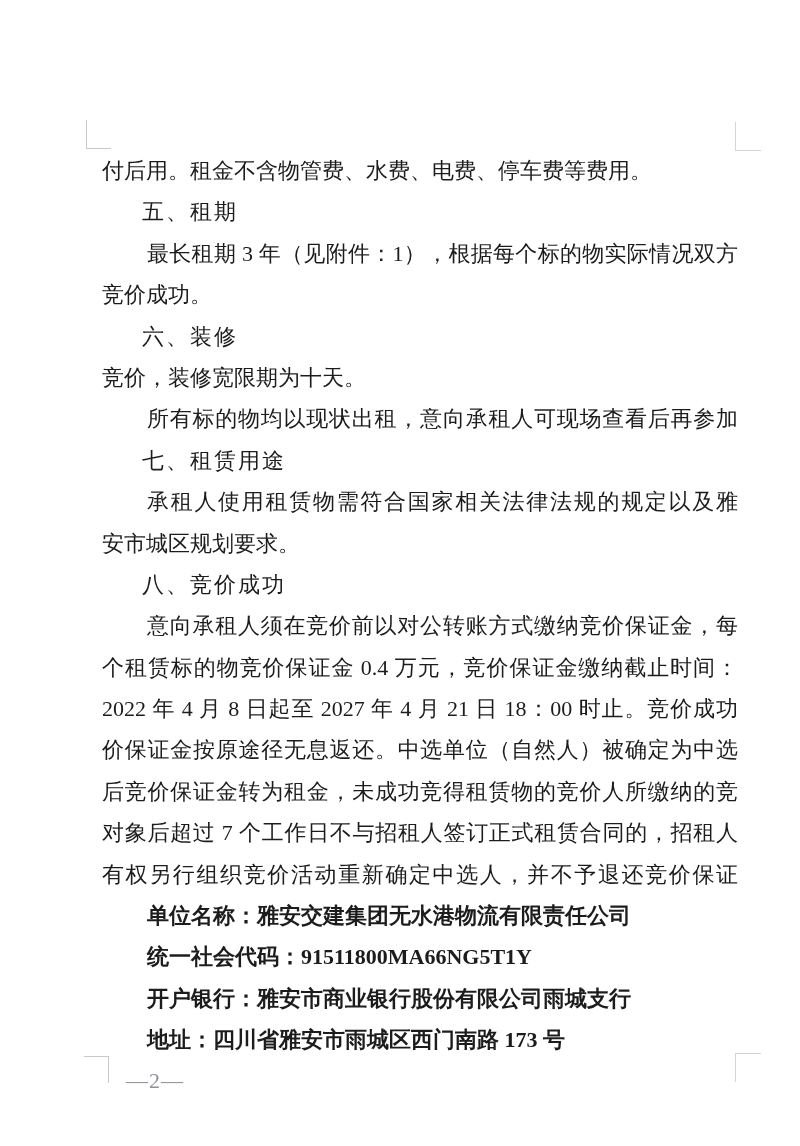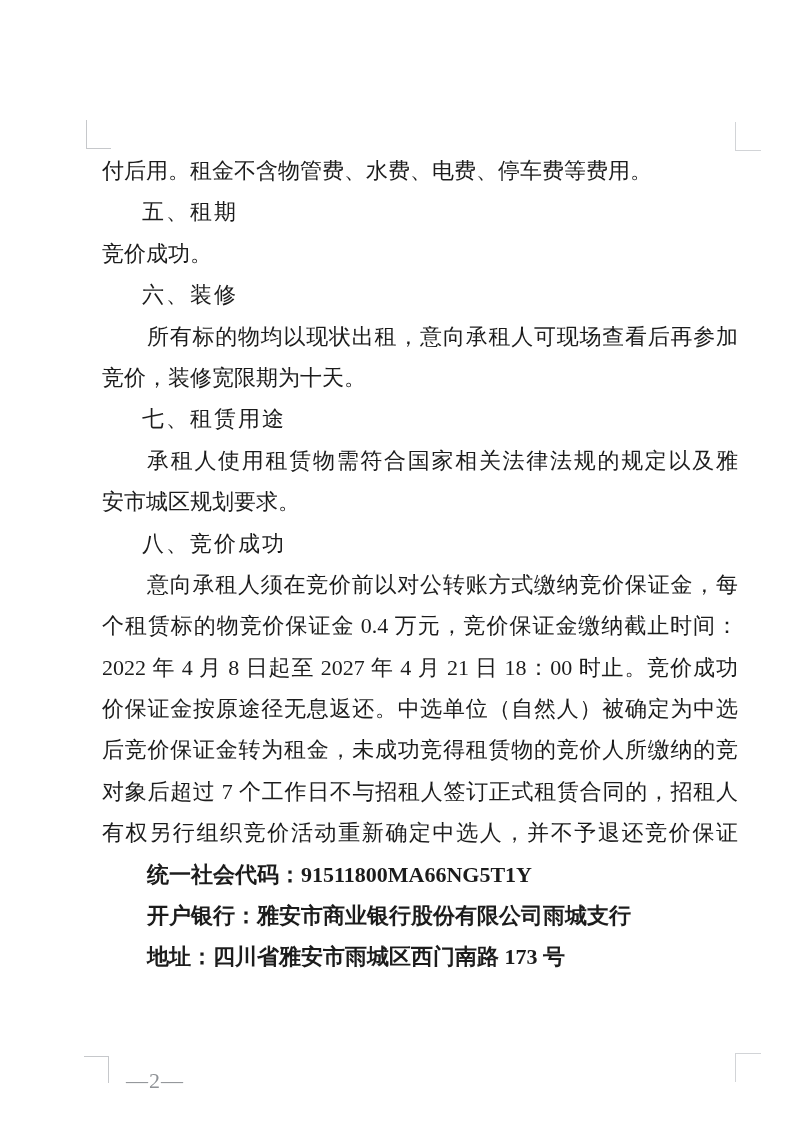--- a/index.html
+++ b/index.html
@@ -87,35 +87,37 @@
 <div class="page">
 
   <div class="mark mark-tl"></div>
   <div class="mark mark-tr"></div>
   <div class="mark mark-bl"></div>
   <div class="mark mark-br"></div>
 
   <div class="text-col">
       <div class="line body">付后用。租金不含物管费、水费、电费、停车费等费用。</div>
       <div class="line heading">五、租期</div>
+      <div class="line body indent justify">最长租期 3 年（见附件：1），根据每个标的物实际情况双方</div>
       <div class="line body">竞价成功。</div>
       <div class="line heading">六、装修</div>
+      <div class="line body">竞价，装修宽限期为十天。</div>
       <div class="line body indent justify">所有标的物均以现状出租，意向承租人可现场查看后再参加</div>
-      <div class="line body">竞价，装修宽限期为十天。</div>
       <div class="line heading">七、租赁用途</div>
       <div class="line body indent justify">承租人使用租赁物需符合国家相关法律法规的规定以及雅</div>
       <div class="line body">安市城区规划要求。</div>
       <div class="line heading">八、竞价成功</div>
       <div class="line body indent justify">意向承租人须在竞价前以对公转账方式缴纳竞价保证金，每</div>
       <div class="line body justify">个租赁标的物竞价保证金 0.4 万元，竞价保证金缴纳截止时间：</div>
       <div class="line body justify">2022 年 4 月 8 日起至 2027 年 4 月 21 日 18：00 时止。竞价成功</div>
       <div class="line body justify">价保证金按原途径无息返还。中选单位（自然人）被确定为中选</div>
       <div class="line body justify">后竞价保证金转为租金，未成功竞得租赁物的竞价人所缴纳的竞</div>
       <div class="line body justify">对象后超过 7 个工作日不与招租人签订正式租赁合同的，招租人</div>
       <div class="line body justify">有权另行组织竞价活动重新确定中选人，并不予退还竞价保证金。</div>
+      <div class="line info indent">单位名称：雅安交建集团无水港物流有限责任公司</div>
       <div class="line info indent">统一社会代码：91511800MA66NG5T1Y</div>
       <div class="line info indent">开户银行：雅安市商业银行股份有限公司雨城支行</div>
       <div class="line info indent">地址：四川省雅安市雨城区西门南路 173 号</div>
     </div>
 
   <div class="page-number">—2—</div>
 
   <div class="hscrollbar">
     <div class="thumb"></div>
   </div>

